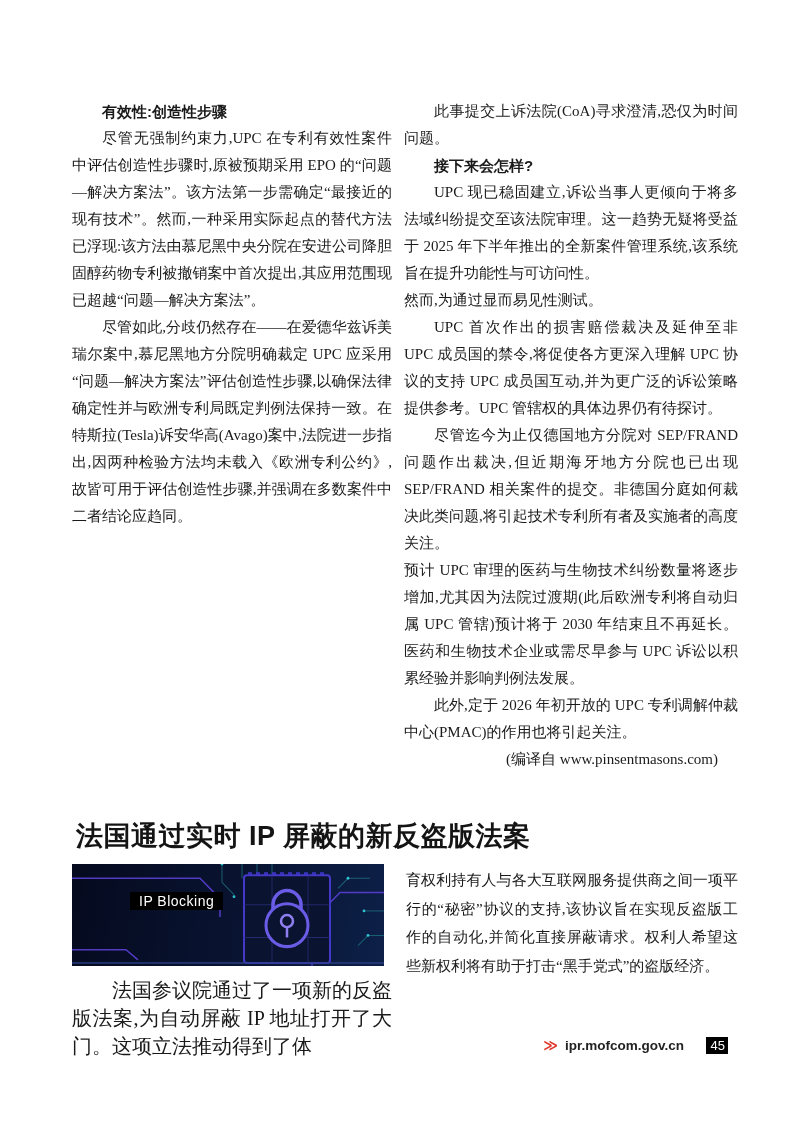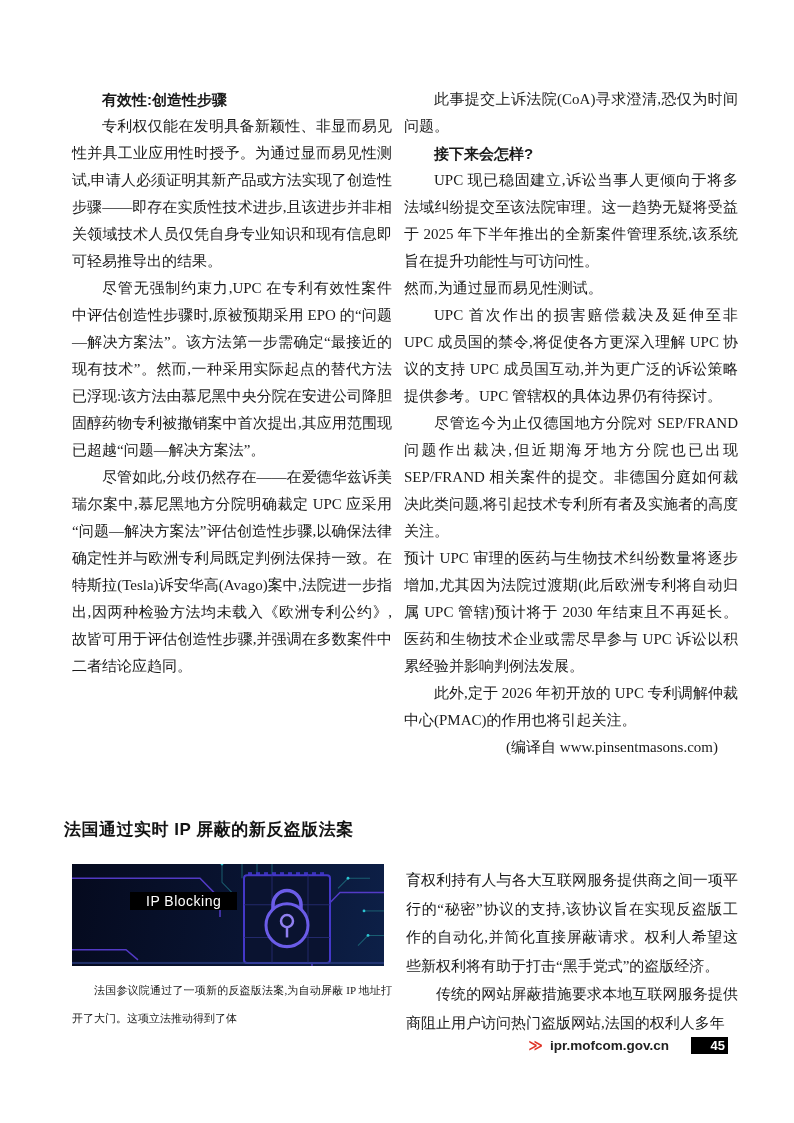--- a/index.html
+++ b/index.html
@@ -4,78 +4,77 @@
 <style>
   html,body { margin:0; padding:0; background:#ffffff; }
   .page {
     position:relative; width:794px; height:1123px; background:#ffffff;
     overflow:hidden; color:#1a1a1a;
     font-family:"Liberation Serif","DejaVu Serif",serif;
   }
 
   
   .article-top { position:absolute; top:86px; left:72px; width:666px; display:flex; gap:12px; }
-  .col { font-size:15px; line-height:27px; text-align:justify; text-justify:inter-ideograph; }
+  .col { font-size:15px; line-height:27px; text-align:justify; text-justify:inter-ideograph;margin-top:12px; }
   .col-left  { width:320px; }
   .col-right { width:334px; }
   .col p { margin:0; }
   .indent { text-indent:2em; }
   .subhead {
     font-family:"Liberation Sans","DejaVu Sans",sans-serif;
     font-weight:700; text-indent:2em; font-size:15px;
   }
   .attribution { text-align:right; padding-right:20px; }
 
   
   .section-title {
-    position:absolute; top:818px; left:64px; margin:0;
+    position:absolute; top:818px; left:76px; margin:0;
     font-family:"Liberation Sans","DejaVu Sans",sans-serif;
-    font-size:17px; font-weight:700; color:#141414; letter-spacing:0.5px;
+    font-size:27px; font-weight:700; color:#141414; letter-spacing:0.5px;
   }
   .article-bottom { position:absolute; top:864px; left:72px; width:666px; display:flex; gap:14px; }
   .bcol-left  { width:320px; }
   .bcol-right { width:332px; padding-top:2px; }
-  .bcol-left p  { margin:10px 0 0 0; font-size:11px; line-height:28px; text-align:justify; }
+  .bcol-left p  { margin:10px 0 0 0; font-size:20px; line-height:28px; text-align:justify; }
   .bcol-right p { margin:0; font-size:15px; line-height:28.5px; text-align:justify; }
 
   
   .hero {
     position:relative; width:312px; height:102px; overflow:hidden;
     background:linear-gradient(100deg,#050a1e 0%,#091432 55%,#0d2048 100%);
   }
   .hero svg { position:absolute; inset:0; }
   .hero-label {
     position:absolute; left:58px; top:28px; background:#000000;
     color:#ffffff; font-family:"Liberation Sans","DejaVu Sans",sans-serif;
-    font-size:14px; padding:1px 16px; letter-spacing:0.5px;
+    font-size:14px; padding:1px 9px; letter-spacing:0.5px;
   }
 
   
   .footer {
     position:absolute; top:1036px; right:66px; height:18px;
     display:flex; align-items:center; gap:8px;
     font-family:"Liberation Sans","DejaVu Sans",sans-serif;
   }
   .footer-chevrons { color:#df3426; font-weight:900; font-size:14px; letter-spacing:-1px; }
   .footer-url { color:#222222; font-size:13.5px; font-weight:600; }
   .page-badge {
-    margin-left:14px; background:#000000; color:#ffffff; width:37px; height:17px;
+    margin-left:14px; background:#000000; color:#ffffff; width:22px; height:17px;
     display:flex; align-items:center; justify-content:flex-end;
-    font-size:13px; font-weight:700; padding-right:3px; box-sizing:border-box;
+    font-size:13px; font-weight:400; padding-right:3px; box-sizing:border-box;
   }
 </style>
 </head>
 <body>
 
 <div class="page">
 
   <div class="article-top">
     <div class="col col-left">
       <p class="subhead">有效性:创造性步骤</p>
-      <p class="indent">专利权仅能在发明具备新颖性、非显而易见性并具工业应用性时授予。为通过显而易见性测试,申请人必须证明其新产品或方法实现了创造性步骤——即存在实质性技术进步,且该进步并非相关领域技术人员仅凭自身专业知识和现有信息即可轻易推导出的结果。</p>
       <p class="indent">尽管无强制约束力,UPC 在专利有效性案件中评估创造性步骤时,原被预期采用 EPO 的“问题—解决方案法”。该方法第一步需确定“最接近的现有技术”。然而,一种采用实际起点的替代方法已浮现:该方法由慕尼黑中央分院在安进公司降胆固醇药物专利被撤销案中首次提出,其应用范围现已超越“问题—解决方案法”。</p>
       <p class="indent">尽管如此,分歧仍然存在——在爱德华兹诉美瑞尔案中,慕尼黑地方分院明确裁定 UPC 应采用“问题—解决方案法”评估创造性步骤,以确保法律确定性并与欧洲专利局既定判例法保持一致。在特斯拉(Tesla)诉安华高(Avago)案中,法院进一步指出,因两种检验方法均未载入《欧洲专利公约》,故皆可用于评估创造性步骤,并强调在多数案件中二者结论应趋同。</p>
     </div>
     <div class="col col-right">
       <p class="indent">此事提交上诉法院(CoA)寻求澄清,恐仅为时间问题。</p>
       <p class="subhead">接下来会怎样?</p>
       <p class="indent">UPC 现已稳固建立,诉讼当事人更倾向于将多法域纠纷提交至该法院审理。这一趋势无疑将受益于 2025 年下半年推出的全新案件管理系统,该系统旨在提升功能性与可访问性。</p>
       <p>然而,为通过显而易见性测试。</p>
       <p class="indent">UPC 首次作出的损害赔偿裁决及延伸至非 UPC 成员国的禁令,将促使各方更深入理解 UPC 协议的支持 UPC 成员国互动,并为更广泛的诉讼策略提供参考。UPC 管辖权的具体边界仍有待探讨。</p>
       <p class="indent">尽管迄今为止仅德国地方分院对 SEP/FRAND 问题作出裁决,但近期海牙地方分院也已出现 SEP/FRAND 相关案件的提交。非德国分庭如何裁决此类问题,将引起技术专利所有者及实施者的高度关注。</p>
@@ -145,21 +144,20 @@
           </g>
 
           <rect x="0" y="96" width="312" height="2" fill="#2c3f86" opacity="0.7"></rect>
         </svg>
         <div class="hero-label">IP Blocking</div>
       </div>
       <p class="indent">法国参议院通过了一项新的反盗版法案,为自动屏蔽 IP 地址打开了大门。这项立法推动得到了体</p>
     </div>
     <div class="bcol-right">
       <p>育权利持有人与各大互联网服务提供商之间一项平行的“秘密”协议的支持,该协议旨在实现反盗版工作的自动化,并简化直接屏蔽请求。权利人希望这些新权利将有助于打击“黑手党式”的盗版经济。</p>
-      <p class="indent">传统的网站屏蔽措施要求本地互联网服务提供商阻止用户访问热门盗版网站,法国的权利人多年</p>
     </div>
   </div>
 
   <div class="footer">
     <span class="footer-chevrons">≫</span>
     <span class="footer-url">ipr.mofcom.gov.cn</span>
     <span class="page-badge">45</span>
   </div>
 
 </div>

